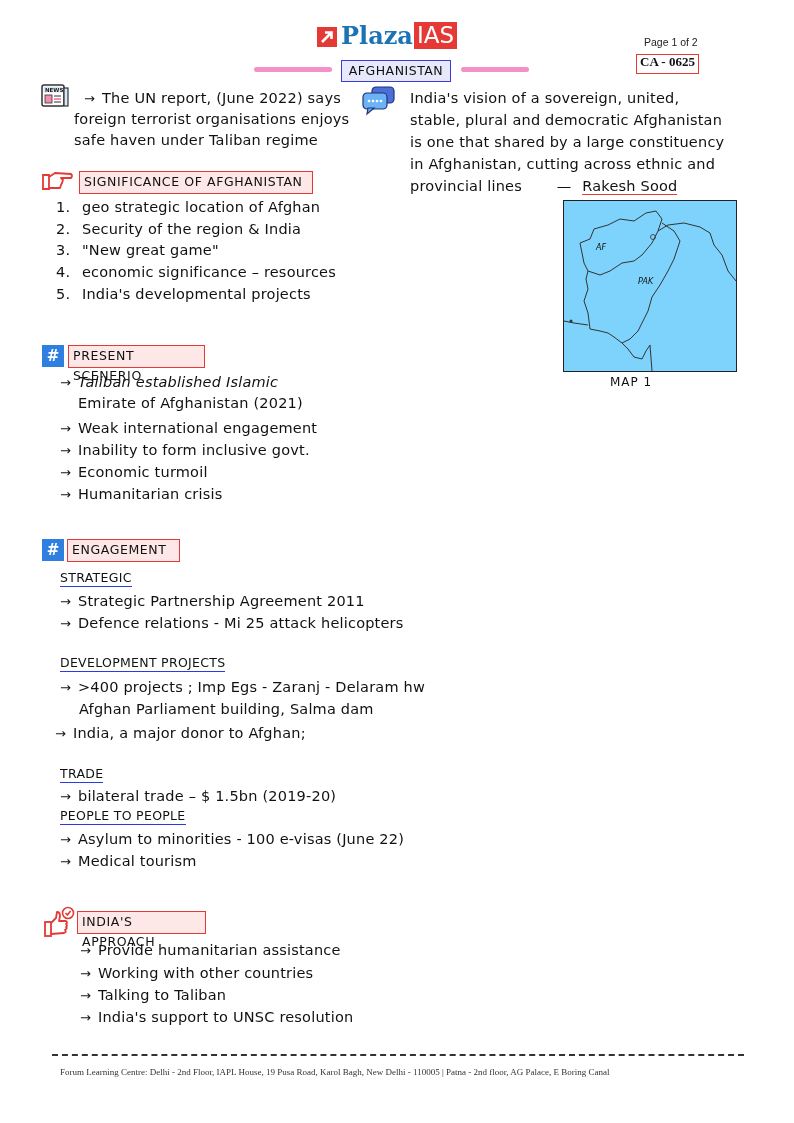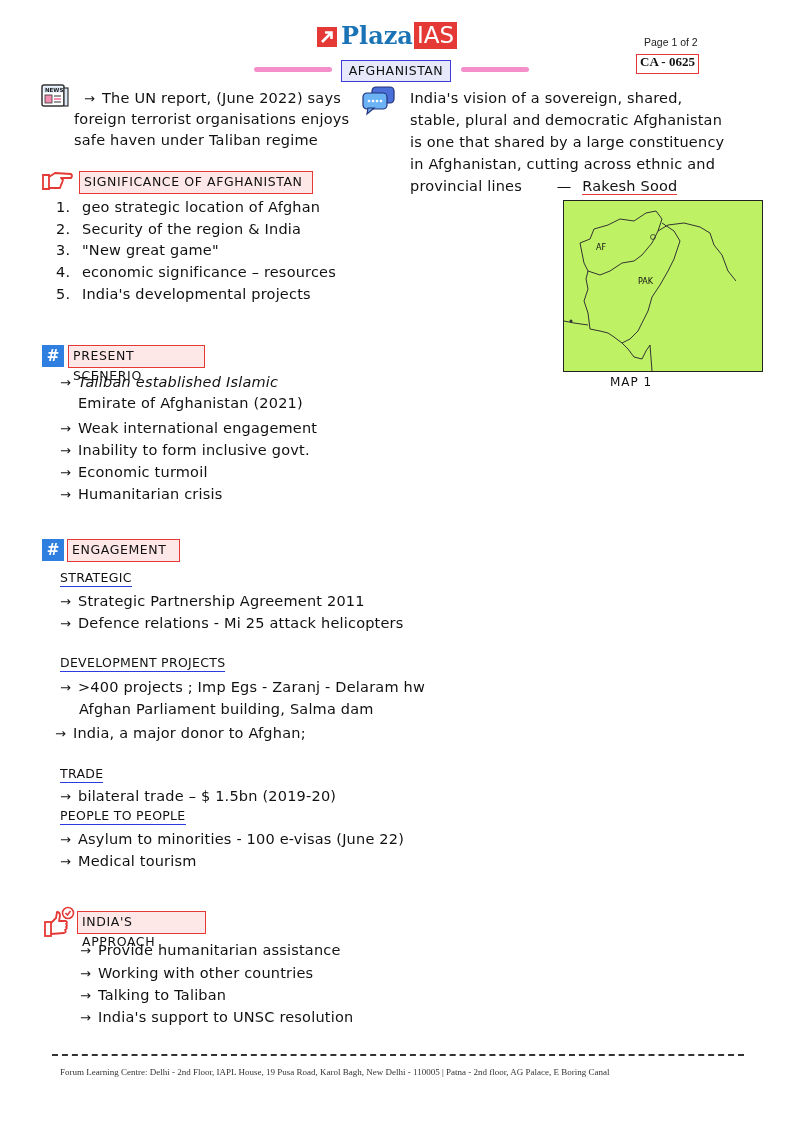--- a/index.html
+++ b/index.html
@@ -26,21 +26,21 @@
              line-height: 20px; padding: 0 4px; color: #111; height: 23px; }
   .hash-icon { position: absolute; width: 22px; height: 22px; background: #2f7fe0; color: #fff; font-weight: bold; font-size: 15px;
                text-align: center; line-height: 22px; }
   .sub-head { position: absolute; font-size: 12.5px; letter-spacing: 0.3px; color: #111; }
   .sub-head .ul { position: absolute; left: 0; right: 0; bottom: -2px; height: 1.5px; background: #2a3be0; }
   .line { position: absolute; white-space: nowrap; }
   .arrow { display: inline-block; width: 18px; font-size: 13px; }
   .red-ul { border-bottom: 1.5px solid #e53935; }
 
   
-  .map-box { position: absolute; left: 563px; top: 200px; width: 200px; height: 172px; border: 1.5px solid #222; background: #bef264; }
+  .map-box { position: absolute; left: 563px; top: 200px; width: 174px; height: 172px; border: 1.5px solid #222; background: #7dd3fc; font-style: italic; }
   .map-caption { position: absolute; left: 610px; top: 375px; font-size: 12px; letter-spacing: 1px; }
 
   
   .footer-dash { position: absolute; left: 52px; top: 1054px; width: 692px; border-top: 2px dashed #333; }
   .footer { position: absolute; left: 60px; top: 1066px; width: 680px; text-align: left; font-family: "Liberation Serif", serif;
             font-size: 9px; line-height: 12px; color: #333; }
 </style>
 </head>
 <body>
 
@@ -82,21 +82,21 @@
   <svg width="36" height="30" viewBox="0 0 36 30">
     <rect x="11" y="1" width="22" height="16" rx="4" fill="#4a6fd8" stroke="#23337a" stroke-width="1.2"></rect>
     <rect x="2" y="7" width="24" height="16" rx="4" fill="#6cb3f5" stroke="#23337a" stroke-width="1.2"></rect>
     <path d="M7 22 L6 28 L13 22 Z" fill="#6cb3f5" stroke="#23337a" stroke-width="1.2"></path>
     <circle cx="8" cy="15" r="1.3" fill="#fff"></circle>
       <circle cx="12" cy="15" r="1.3" fill="#fff"></circle>
     <circle cx="16" cy="15" r="1.3" fill="#fff"></circle>
       <circle cx="20" cy="15" r="1.3" fill="#fff"></circle>
   </svg>
 </div>
-<div class="hw line" style="left:410px; top:88px;">India's vision of a sovereign, shared,</div>
+<div class="hw line" style="left:410px; top:88px;">India's vision of a sovereign, united,</div>
 <div class="hw line" style="left:410px; top:110px;">stable, plural and democratic Afghanistan</div>
 <div class="hw line" style="left:410px; top:132px;">is one that shared by a large constituency</div>
 <div class="hw line" style="left:410px; top:154px;">in Afghanistan, cutting across ethnic and</div>
 <div class="hw line" style="left:410px; top:176px;">
   <span>provincial lines</span>
   <span style="margin-left:30px;">—</span>
   <span class="red-ul" style="margin-left:6px;">Rakesh Sood</span>
 </div>
 
 <div class="map-box">

